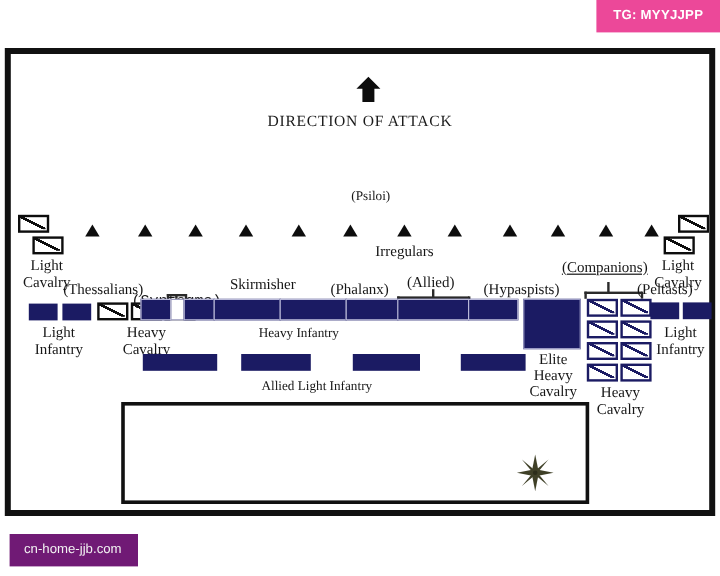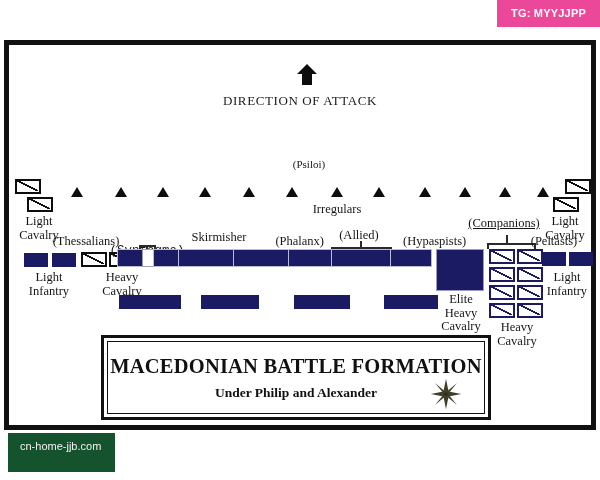--- a/index.html
+++ b/index.html
@@ -16,24 +16,24 @@
   .tg-chip {
     position: absolute; right: 0; top: 0;
     background: #ec4899; color: #fff;
     font-family: "Liberation Sans", sans-serif;
     font-size: 11px; font-weight: bold; letter-spacing: .2px;
     padding: 7px 14px 8px 14px;
   }
   
   .site-chip {
     position: absolute; left: 8px; bottom: 8px;
-    background: #14532d; color: #f2f2f2;
+    background: #701a75; color: #f2f2f2;
     font-family: "Liberation Sans", sans-serif;
     font-size: 11px;
-    padding: 7px 14px 20px 12px;
+    padding: 7px 14px 8px 12px;
   }
 
   
   .frame {
     position: absolute; left: 4px; top: 40px;
     width: 592px; height: 390px;
     background: #ffffff;
     border: 5px solid #111111;
   }
   .field { position: absolute; inset: 0; }
@@ -203,25 +203,27 @@
 
       <div class="phx" style="left:108px; top:204px; width:26px; height:18px;"></div>
       <div class="phx-gap" style="left:133px; top:204px; width:12px; height:18px;"></div>
       <div class="phx" style="left:144px; top:204px; width:26px; height:18px;"></div>
       <div class="phx" style="left:169px; top:204px; width:56px; height:18px;"></div>
       <div class="phx" style="left:224px; top:204px; width:56px; height:18px;"></div>
       <div class="phx" style="left:279px; top:204px; width:44px; height:18px;"></div>
       <div class="phx" style="left:322px; top:204px; width:60px; height:18px;"></div>
       <div class="phx" style="left:381px; top:204px; width:42px; height:18px;"></div>
 
+      <div class="cap big" style="left:150px; top:228px; width:180px;">Heavy Infantry</div>
 
       <div class="blk plain" style="left:110px; top:250px; width:62px; height:14px;"></div>
       <div class="blk plain" style="left:192px; top:250px; width:58px; height:14px;"></div>
       <div class="blk plain" style="left:285px; top:250px; width:56px; height:14px;"></div>
       <div class="blk plain" style="left:375px; top:250px; width:54px; height:14px;"></div>
+      <div class="cap big" style="left:140px; top:272px; width:230px;">Allied Light Infantry</div>
 
       <div class="cap paren" style="left:394px; top:190px; width:100px; text-align:left;">(Hypaspists)</div>
       <div class="blk" style="left:427px; top:204px; width:48px; height:42px;"></div>
       <div class="cap" style="left:424px; top:248px; width:56px;">Elite
 Heavy
 Cavalry</div>
 
       <div class="cap paren" style="left:430px; top:172px; width:130px;text-decoration:underline;">(Companions)</div>
       <div class="brk-flat" style="left:478px; top:198px; width:48px;"></div>
       <div class="brk-stem" style="left:478px; top:198px; height:6px;"></div>
@@ -244,24 +246,20 @@
       <div class="cap" style="left:520px; top:170px; width:72px;">Light
 Cavalry</div>
 
       <div class="cap paren" style="left:498px; top:190px; width:94px;">(Peltasts)</div>
       <div class="blk plain" style="left:533px; top:207px; width:24px; height:14px;"></div>
       <div class="blk plain" style="left:560px; top:207px; width:24px; height:14px;"></div>
       <div class="cap" style="left:524px; top:226px; width:68px;">Light
 Infantry</div>
 
       <div class="cartouche">
-        <div class="cartouche-inner">
-          <div class="title-main">MACEDONIAN BATTLE FORMATION</div>
-          <div class="title-sub">Under Philip and Alexander</div>
-        </div>
         <svg class="compass" viewBox="0 0 40 40">
           <g fill="#3f4027">
             <path d="M20 2 L23 17 L20 20 L17 17 Z"></path>
             <path d="M20 38 L17 23 L20 20 L23 23 Z"></path>
             <path d="M2 20 L17 17 L20 20 L17 23 Z"></path>
             <path d="M38 20 L23 23 L20 20 L23 17 Z"></path>
             <path d="M7 7 L19 17 L20 20 L17 19 Z"></path>
             <path d="M33 33 L21 23 L20 20 L23 21 Z"></path>
             <path d="M33 7 L23 19 L20 20 L21 17 Z"></path>
             <path d="M7 33 L17 21 L20 20 L19 23 Z"></path>

